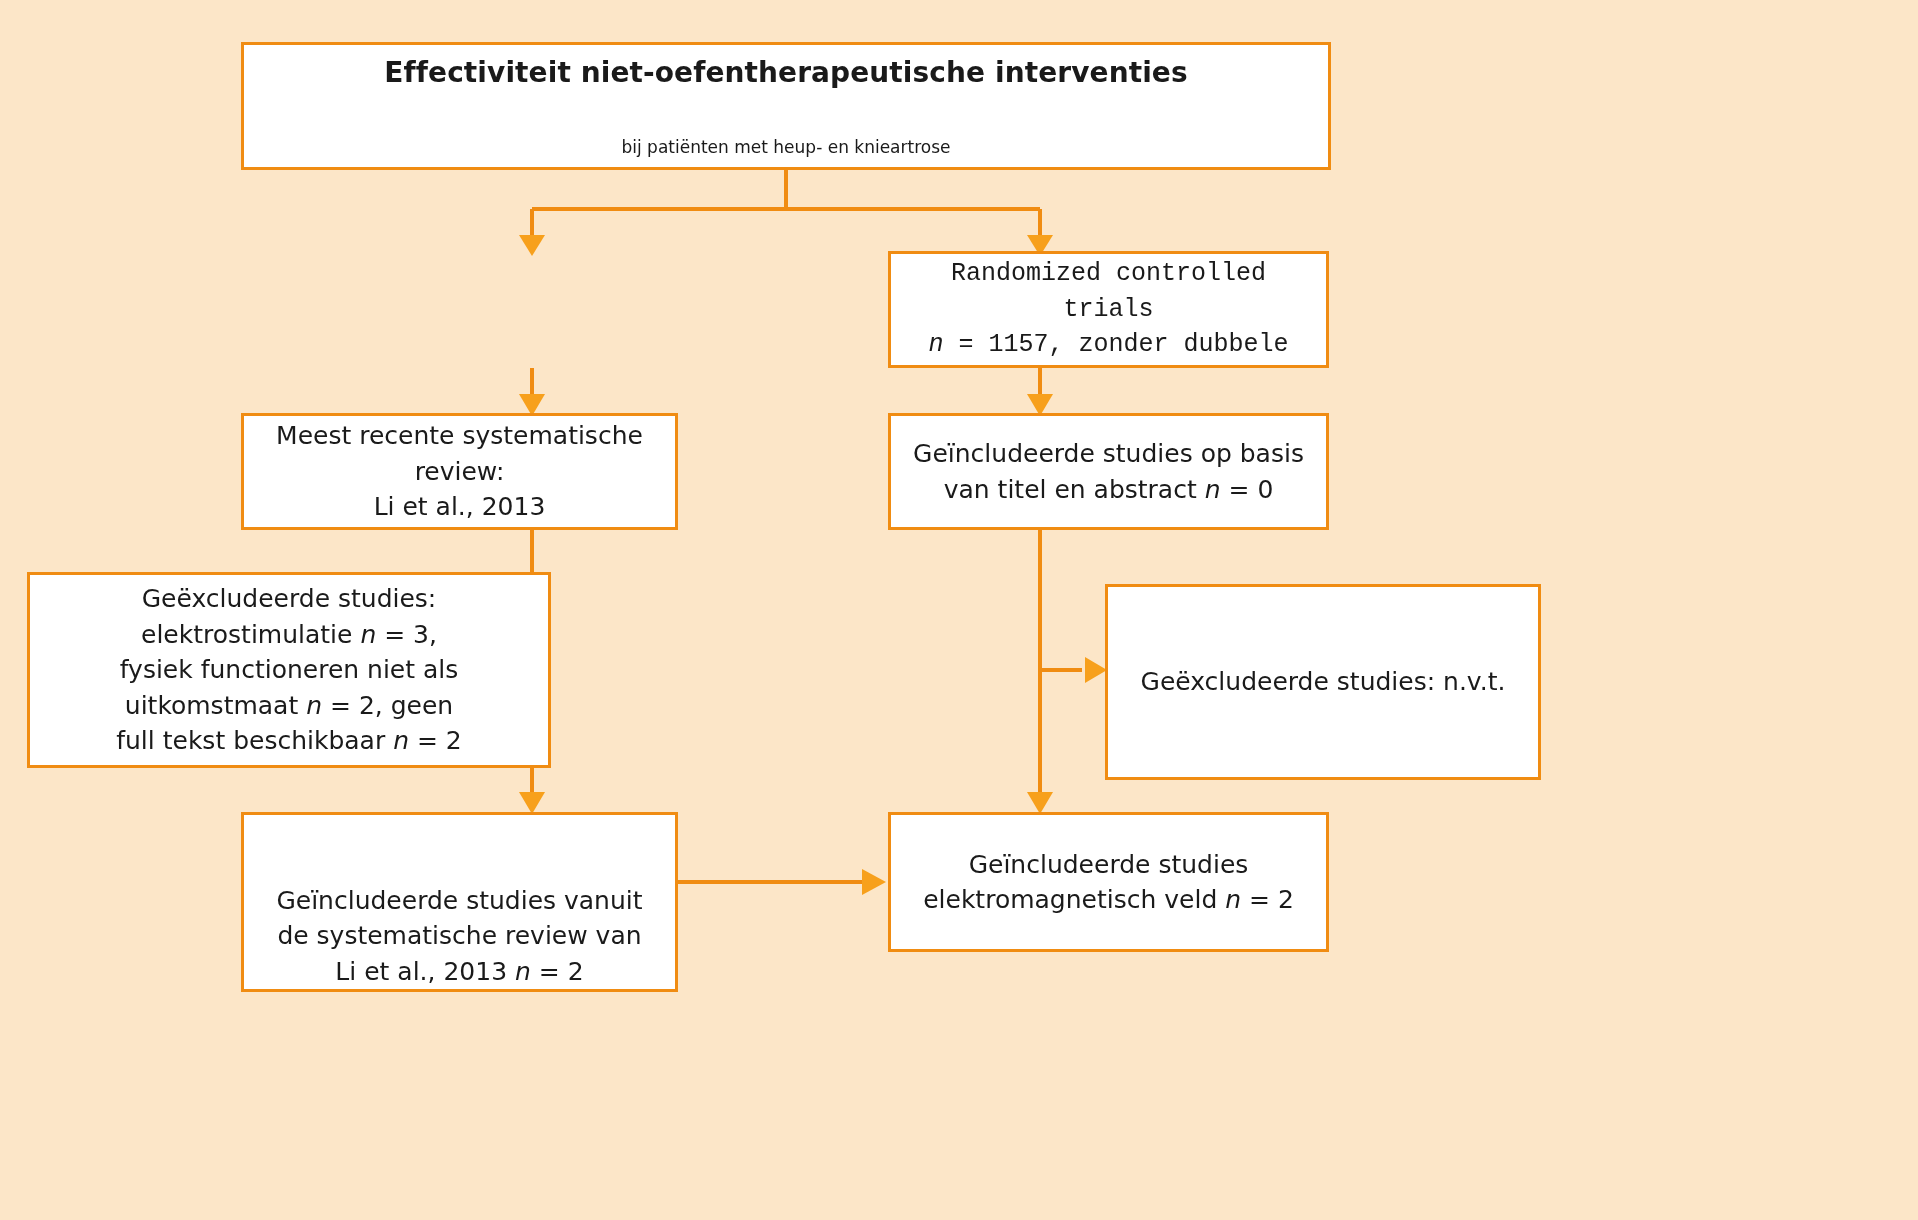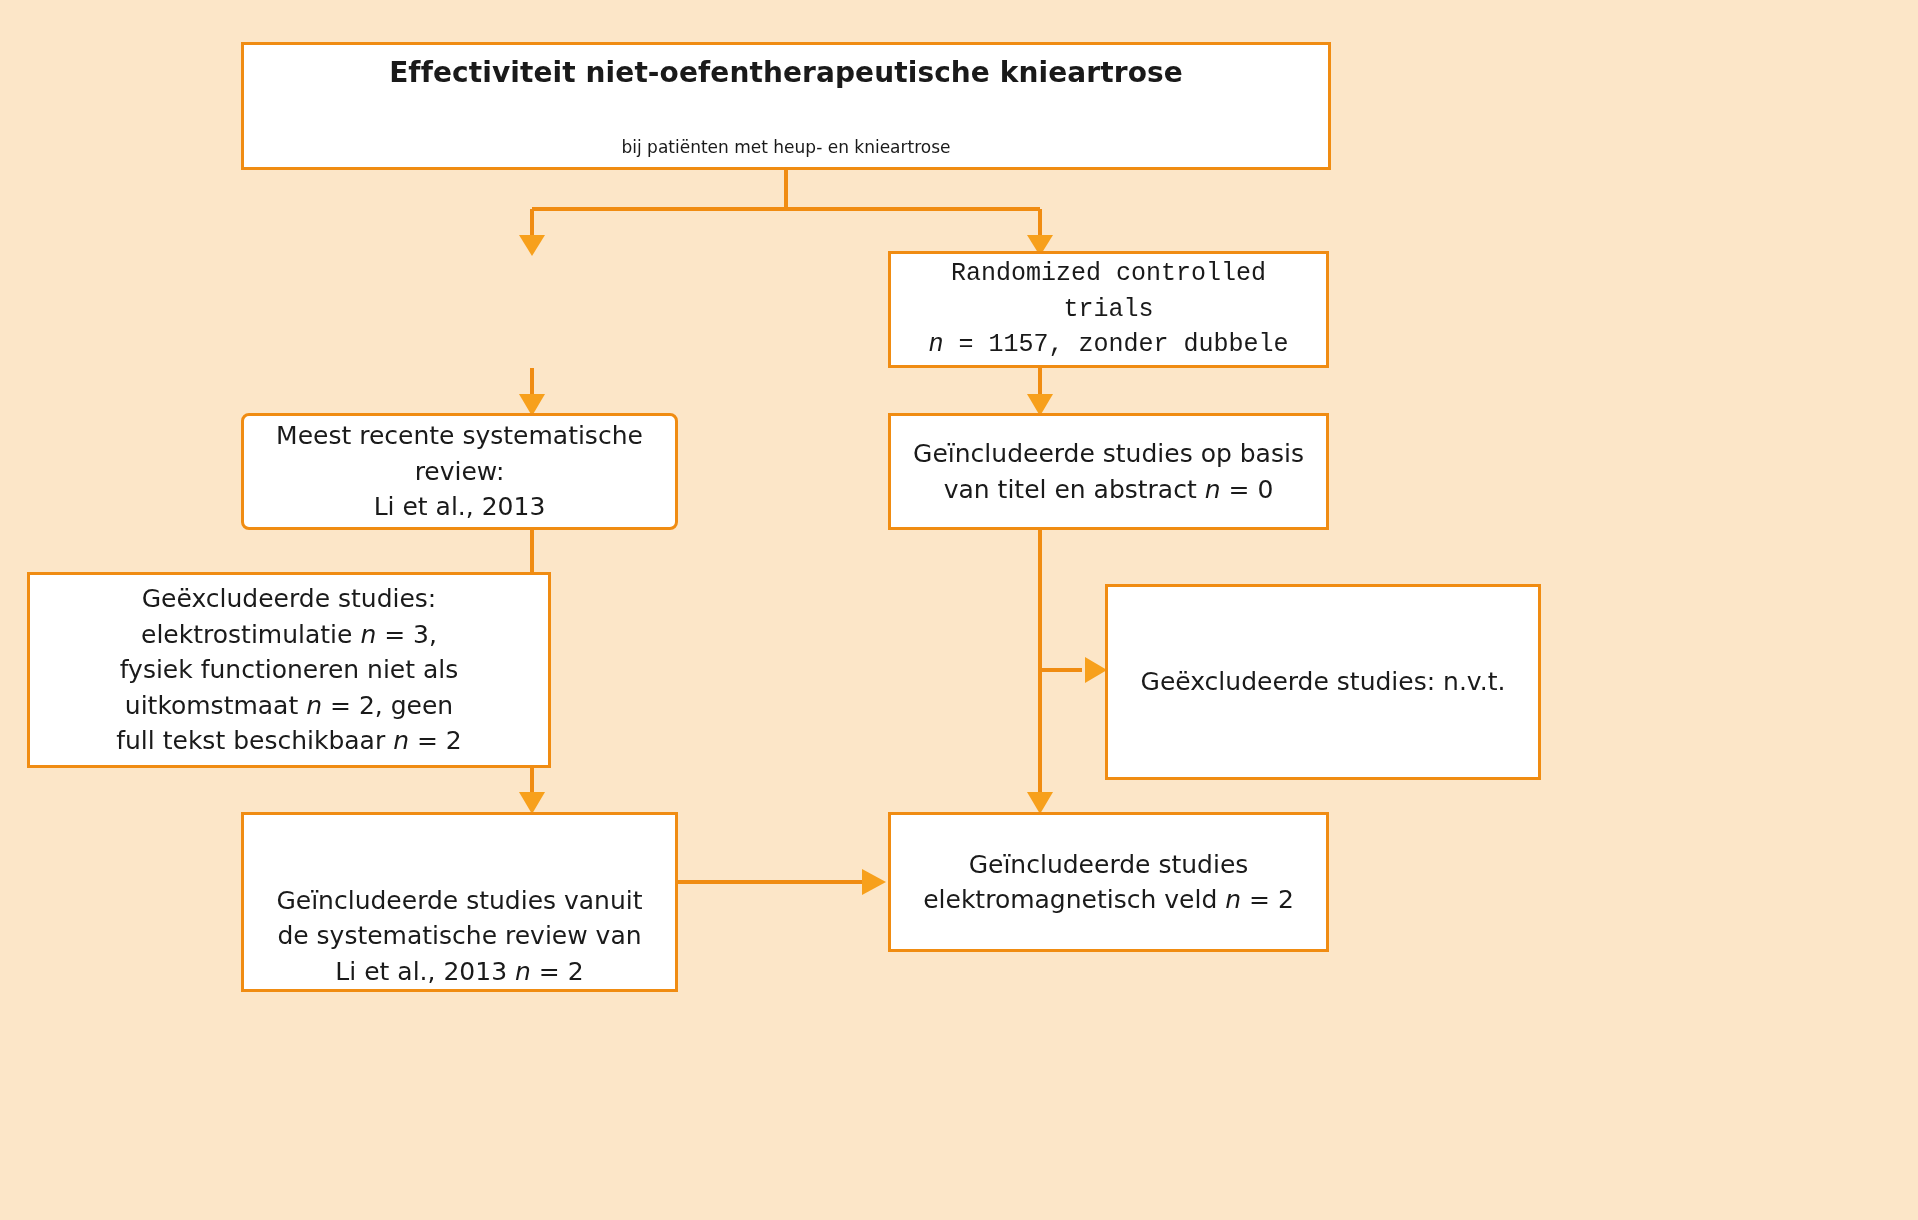--- a/index.html
+++ b/index.html
@@ -36,21 +36,21 @@
     font-size:28px;
     letter-spacing:.1px;
     margin-bottom:6px;
   }
   .title-sub{display:block;font-size:17px;}
 
   
   #box-title      {left:241px; top:42px;  width:1090px; height:128px;}
   #box-sr         {left:241px; top:251px; width:437px;  height:117px;}
   #box-rct        {left:888px; top:251px; width:441px;  height:117px;font-family:Liberation Mono, monospace;}
-  #box-recent     {left:241px; top:413px; width:437px;  height:117px;border-radius:8px;}
+  #box-recent     {left:241px; top:413px; width:437px;  height:117px;}
   #box-incl-title {left:888px; top:413px; width:441px;  height:117px;}
   #box-excl-left  {left:27px;  top:572px; width:524px;  height:196px;}
   #box-excl-right {left:1105px;top:572px; width:436px;  height:196px;margin-top:12px;}
   #box-incl-sr    {left:241px; top:812px; width:437px;  height:180px;align-items:flex-end;}
   #box-incl-emf   {left:888px; top:812px; width:441px;  height:140px;justify-content:center;}
 
   svg#wires{position:absolute;left:0;top:0;width:1918px;height:1220px;pointer-events:none;}
   .wire{stroke:#f08c12;stroke-width:4;fill:none;}
   .head{fill:#f7a01c;}
 
@@ -85,21 +85,21 @@
     <polygon class="head" points="1027,792 1053,792 1040,814"></polygon>
     <path class="wire" d="M1040,670 L1082,670"></path>
     <polygon class="head" points="1085,657 1085,683 1107,670"></polygon>
 
     <path class="wire" d="M678,882 L862,882"></path>
     <polygon class="head" points="862,869 862,895 886,882"></polygon>
   </svg>
 
   <div class="box title" id="box-title">
     <div class="inner">
-      <span class="title-main">Effectiviteit niet-oefentherapeutische knieartrose</span>
+      <span class="title-main">Effectiviteit niet-oefentherapeutische interventies</span>
       <span class="title-sub">bij patiënten met heup- en knieartrose</span>
     </div>
   </div>
 
 
   <div class="box" id="box-rct">
     <div class="inner">Randomized controlled trials<br><em class="n">n</em> = 1157, zonder dubbele</div>
   </div>
 
   <div class="box" id="box-recent">

